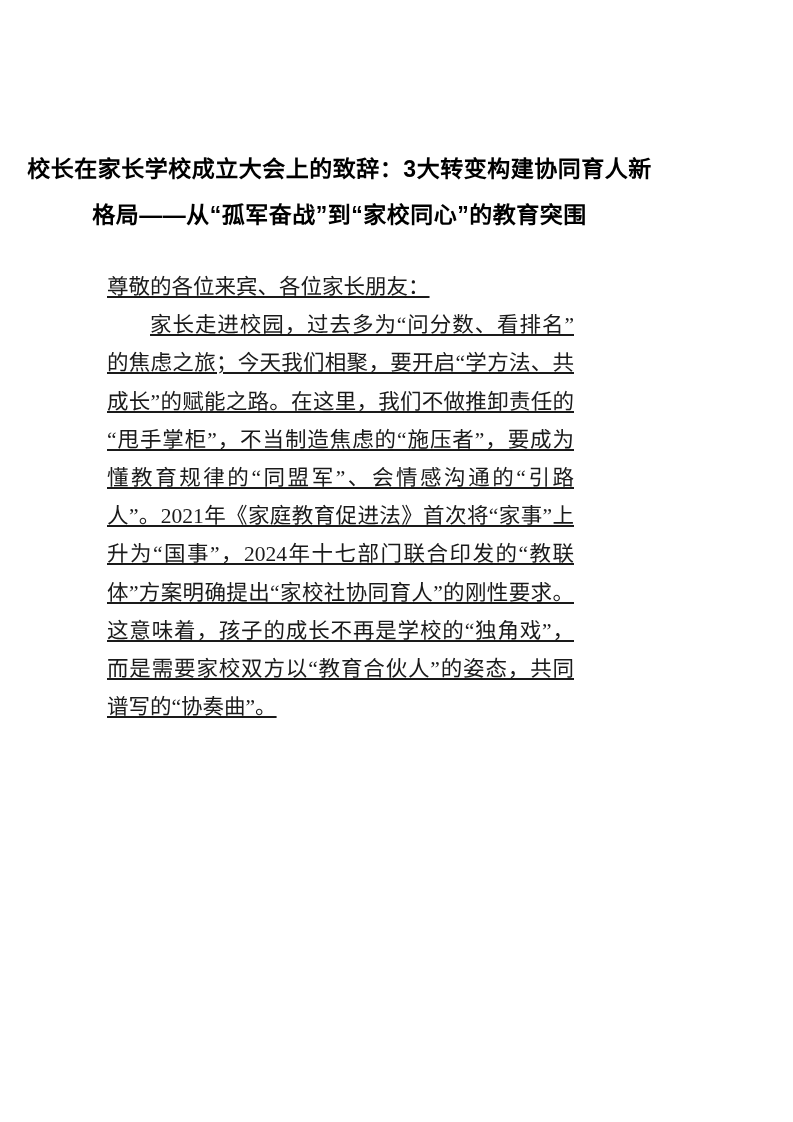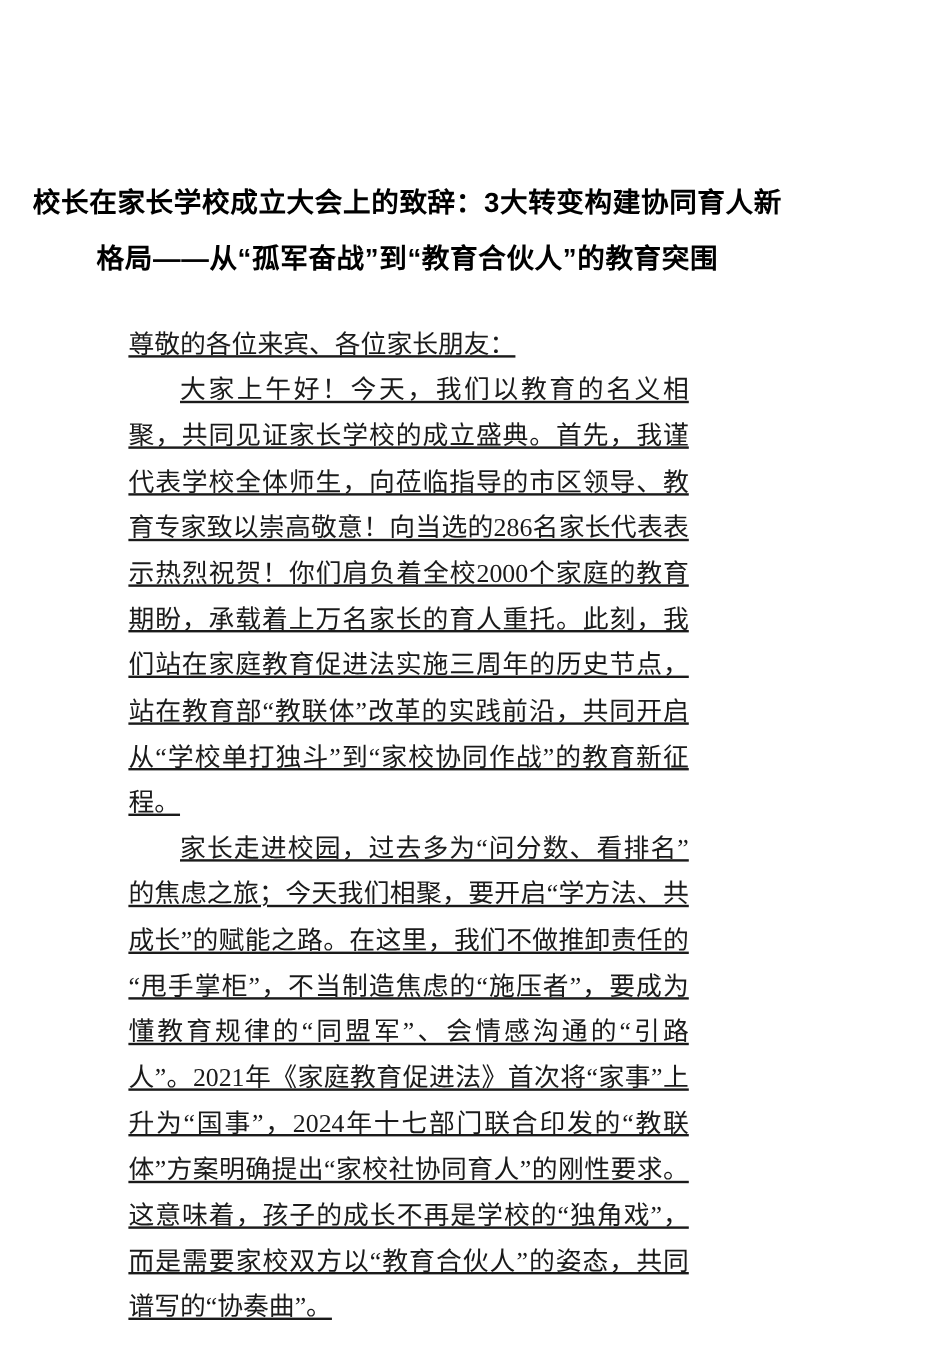--- a/index.html
+++ b/index.html
@@ -46,22 +46,21 @@
     text-indent: 2em;
   }
 </style>
 </head>
 <body>
 
 <div class="page">
 
   <h1 class="doc-title">
     <span class="title-line">校长在家长学校成立大会上的致辞：3大转变构建协同育人新</span>
-    <span class="title-line">格局——从“孤军奋战”到“教育合伙人”的教育突围</span>
+    <span class="title-line">格局——从“孤军奋战”到“家校同心”的教育突围</span>
   </h1>
 
   <div class="doc-body">
     <p>尊敬的各位来宾、各位家长朋友：</p>
-    <p class="indent">大家上午好！今天，我们以教育的名义相聚，共同见证家长学校的成立盛典。首先，我谨代表学校全体师生，向莅临指导的市区领导、教育专家致以崇高敬意！向当选的286名家长代表表示热烈祝贺！你们肩负着全校2000个家庭的教育期盼，承载着上万名家长的育人重托。此刻，我们站在家庭教育促进法实施三周年的历史节点，站在教育部“教联体”改革的实践前沿，共同开启从“学校单打独斗”到“家校协同作战”的教育新征程。</p>
     <p class="indent">家长走进校园，过去多为“问分数、看排名”的焦虑之旅；今天我们相聚，要开启“学方法、共成长”的赋能之路。在这里，我们不做推卸责任的“甩手掌柜”，不当制造焦虑的“施压者”，要成为懂教育规律的“同盟军”、会情感沟通的“引路人”。2021年《家庭教育促进法》首次将“家事”上升为“国事”，2024年十七部门联合印发的“教联体”方案明确提出“家校社协同育人”的刚性要求。这意味着，孩子的成长不再是学校的“独角戏”，而是需要家校双方以“教育合伙人”的姿态，共同谱写的“协奏曲”。</p>
   </div>
 
 </div>
 
 </body></html>

